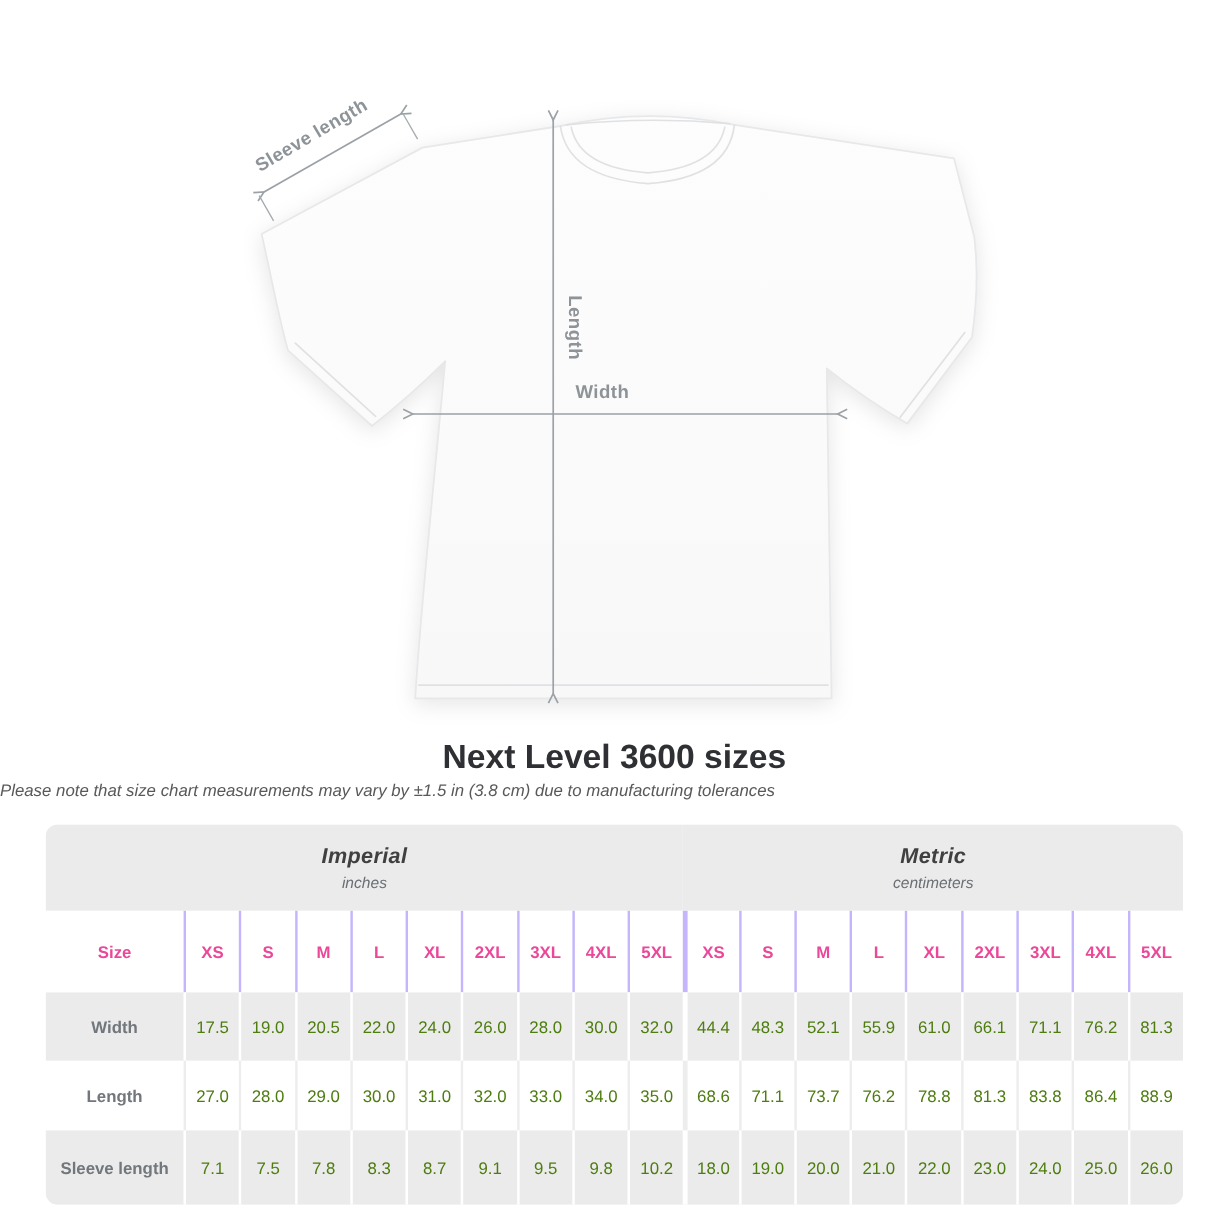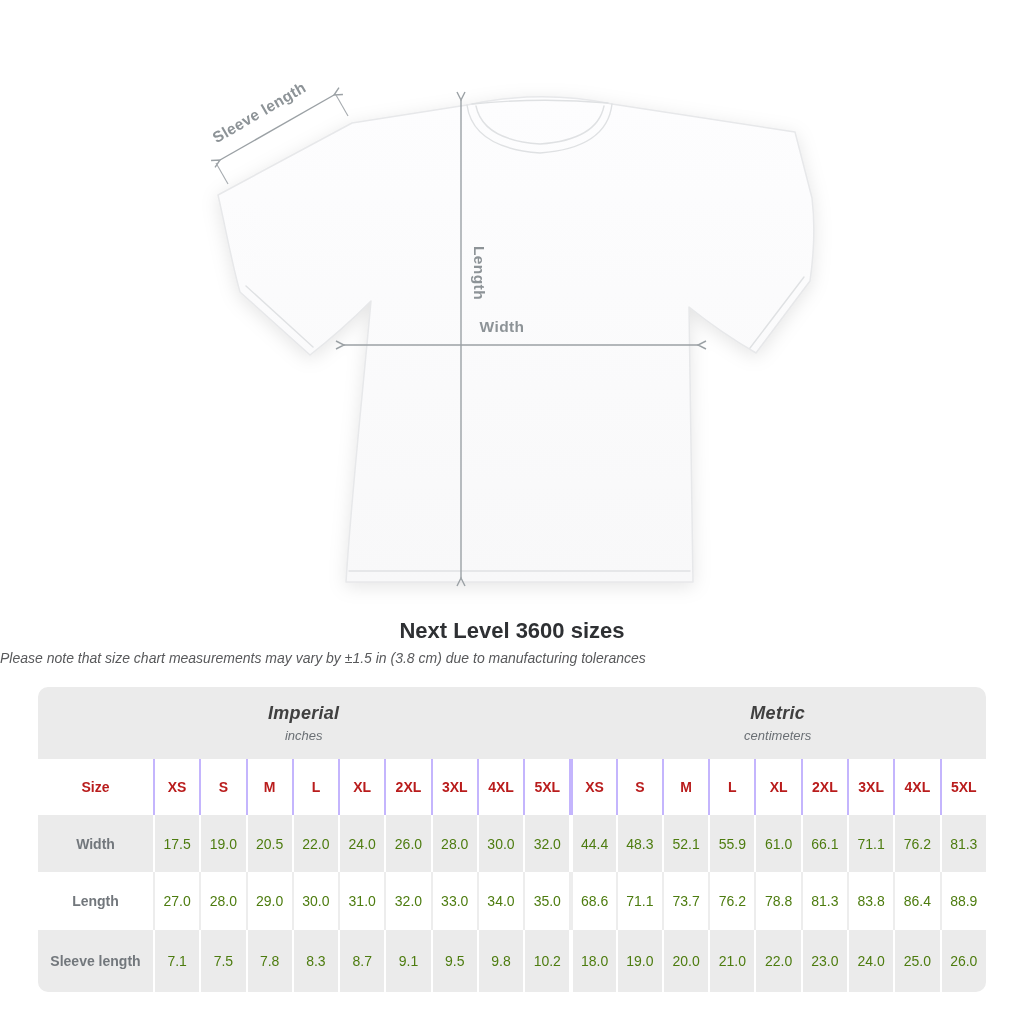--- a/index.html
+++ b/index.html
@@ -18,21 +18,21 @@
   .detail{fill:none;stroke:#dfe1e3;stroke-width:1.4;stroke-linecap:round;}
   .dim{fill:none;stroke:#9ba1a5;stroke-width:1.4;}
   .dim-thin{fill:none;stroke:#a6abaf;stroke-width:1.1;}
   .dim-label{
     fill:#8d9397;font-size:15.5px;font-weight:bold;letter-spacing:.4px;
     font-family:"Liberation Sans","DejaVu Sans",sans-serif;
   }
   
   .page-title{
     position:absolute;top:618px;left:0;width:1024px;text-align:center;
-    font-size:22px;font-weight:bold;color:#2e3033;line-height:26px;
+    font-size:28px;font-weight:bold;color:#2e3033;line-height:26px;
   }
   .page-subtitle{
     position:absolute;top:649px;left:0;width:1024px;text-align:left;
     font-size:14px;font-style:italic;color:#58595b;line-height:18px;
   }
   
   .chart-card{
     position:absolute;left:38px;top:687px;width:948px;
     border-radius:10px;overflow:hidden;
   }
@@ -43,21 +43,21 @@
   col.c-data{width:46.28px;}
   .size-chart th,.size-chart td{
     padding:0;margin:0;text-align:center;vertical-align:middle;
     font-size:14px;white-space:nowrap;
   }
   
   tr.unit-row th{background:#ebebeb;height:72px;}
   .unit-label{font-size:18px;font-weight:bold;font-style:italic;color:#404040;letter-spacing:.3px;}
   .unit-sub{font-size:13px;font-style:italic;color:#6a6f74;margin-top:4px;font-weight:normal;text-align:center;}
   
-  tr.size-row th{background:#fff;height:56px;color:#b91c1c;font-weight:bold;}
+  tr.size-row th{background:#fff;height:68px;color:#ec4899;font-weight:bold;}
   tr.size-row th.sep{border-left:2px solid #c4b5fd;}
   tr.size-row th.gsep{border-left-width:4px;}
   
   tr.r-gray th,tr.r-gray td{background:#ebebeb;}
   tr.r-white th,tr.r-white td{background:#fff;}
   tr.row-h57 th,tr.row-h57 td{height:57px;}
   tr.row-h58 th,tr.row-h58 td{height:58px;}
   tr.row-h62 th,tr.row-h62 td{height:62px;}
   .size-chart tbody th{color:#72777c;font-weight:bold;}
   .size-chart tbody td{color:#4d7c0f;font-weight:normal;}

